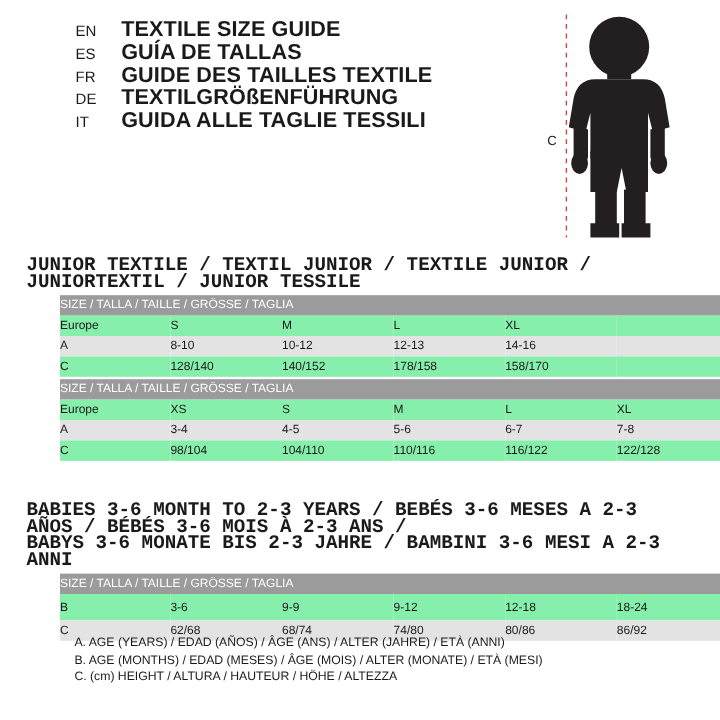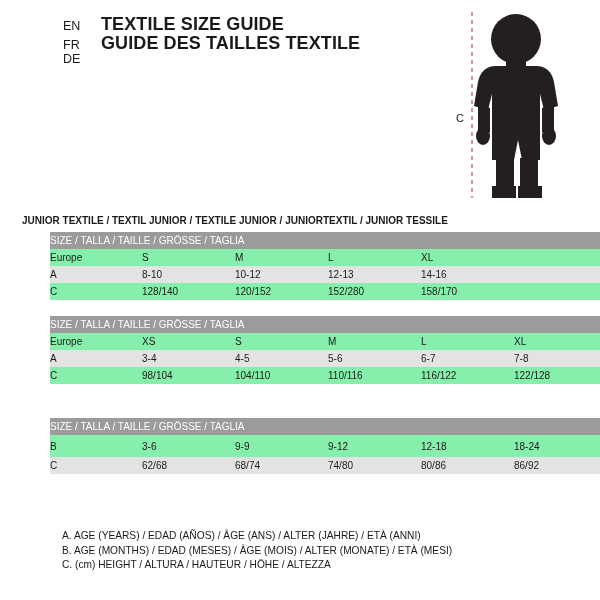--- a/index.html
+++ b/index.html
@@ -66,25 +66,26 @@
     color: #1a1a1a;
   }
 
   
   .section {
     position: absolute;
     left: 22px;
     width: 556px;
   }
   .section-title {
-    font-size: 10px;
+    font-size: 16px;
     font-weight: 700;
     color: #1a1a1a;
     margin-bottom: 4px;
     line-height: 14px;
+    font-family: Liberation Mono, monospace;
   }
   table.size {
     border-collapse: collapse;
     width: 556px;
     table-layout: fixed;
     margin-left: 28px;
   }
   table.size td {
     font-size: 10px;
     color: #1a1a1a;
@@ -127,25 +128,34 @@
 <body>
 
 <div class="page">
 
   <div class="header">
     <div class="lang-row">
       <span class="lang-code">EN</span>
       <span class="lang-title">TEXTILE SIZE GUIDE</span>
     </div>
     <div class="lang-row">
+      <span class="lang-code">ES</span>
+      <span class="lang-title">GUÍA DE TALLAS</span>
+    </div>
+    <div class="lang-row">
       <span class="lang-code">FR</span>
       <span class="lang-title">GUIDE DES TAILLES TEXTILE</span>
     </div>
     <div class="lang-row">
       <span class="lang-code">DE</span>
+      <span class="lang-title">TEXTILGRÖßENFÜHRUNG</span>
+    </div>
+    <div class="lang-row">
+      <span class="lang-code">IT</span>
+      <span class="lang-title">GUIDA ALLE TAGLIE TESSILI</span>
     </div>
   </div>
 
   <div class="figure-area">
     <svg width="150" height="195" viewBox="0 0 150 195">
 
       <line x1="32" y1="4" x2="32" y2="190" stroke="#c94b4b" stroke-width="1.2" stroke-dasharray="4,4"></line>
 
       <circle cx="76" cy="31" r="25" fill="#231f20"></circle>
 
@@ -198,22 +208,22 @@
           <td class="lbl">A</td>
           <td class="val">8-10</td>
           <td class="val">10-12</td>
           <td class="val">12-13</td>
           <td class="val">14-16</td>
           <td class="val"></td>
         </tr>
         <tr class="plain">
           <td class="lbl">C</td>
           <td class="val">128/140</td>
-          <td class="val">120/152</td>
-          <td class="val">152/280</td>
+          <td class="val">140/152</td>
+          <td class="val">178/158</td>
           <td class="val">158/170</td>
           <td class="val"></td>
         </tr>
       </tbody>
     </table>
   </div>
 
   <div class="section" style="top:316px;">
     <table class="size">
       <colgroup>
@@ -250,20 +260,22 @@
           <td class="val">104/110</td>
           <td class="val">110/116</td>
           <td class="val">116/122</td>
           <td class="val">122/128</td>
         </tr>
       </tbody>
     </table>
   </div>
 
   <div class="section" style="top:418px;">
+    <div class="section-title" style="white-space:pre-line;">BABIES 3-6 MONTH TO 2-3 YEARS / BEBÉS 3-6 MESES A 2-3 AÑOS / BÉBÉS 3-6 MOIS À 2-3 ANS /
+BABYS 3-6 MONATE BIS 2-3 JAHRE / BAMBINI 3-6 MESI A 2-3 ANNI</div>
     <table class="size">
       <colgroup>
         <col style="width:92px">
           <col style="width:93px">
           <col style="width:93px">
           <col style="width:93px">
           <col style="width:93px">
           <col style="width:92px">
       </colgroup>
       <tbody>

